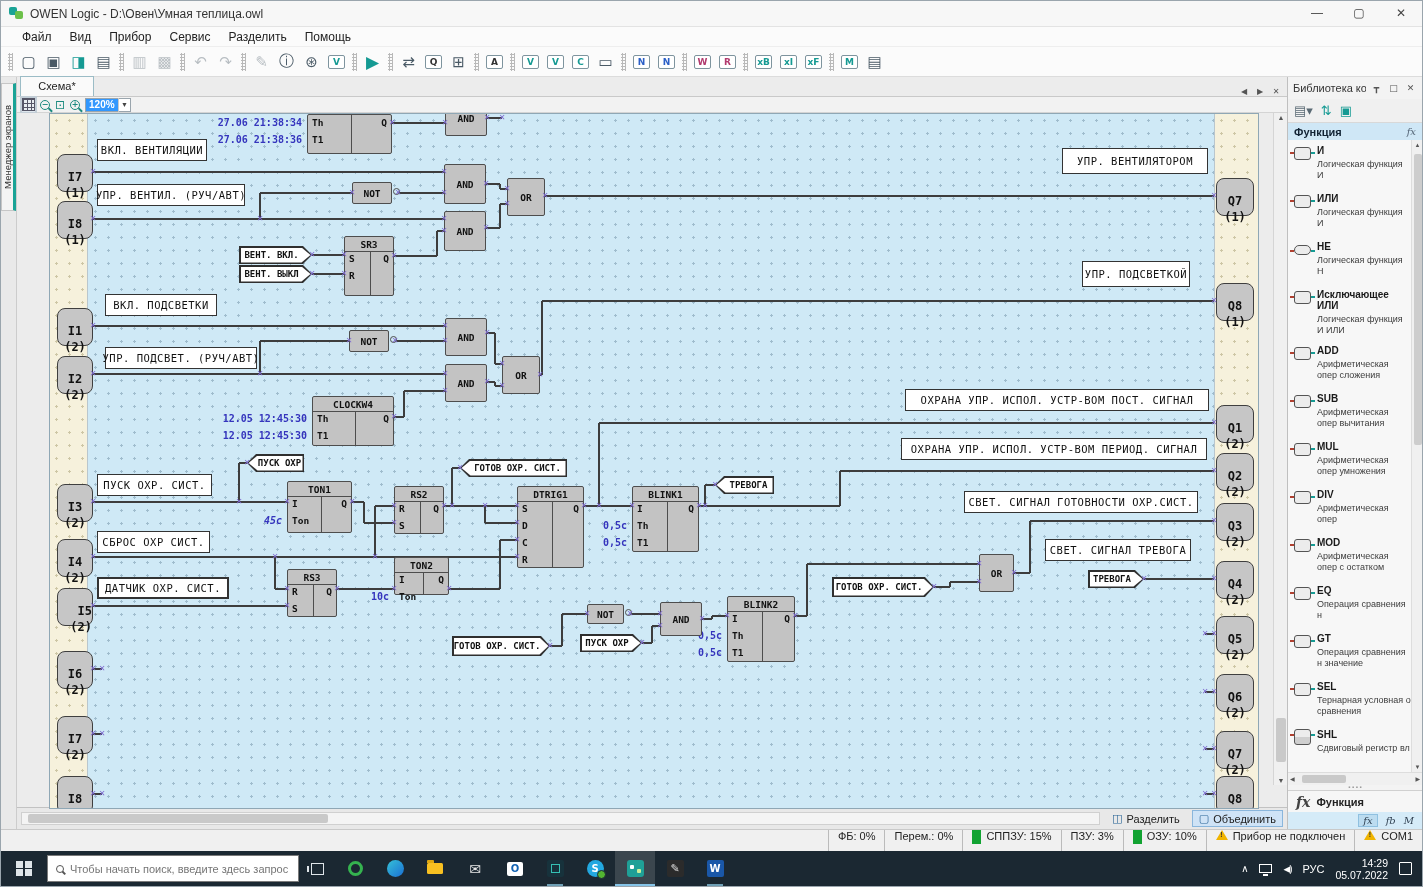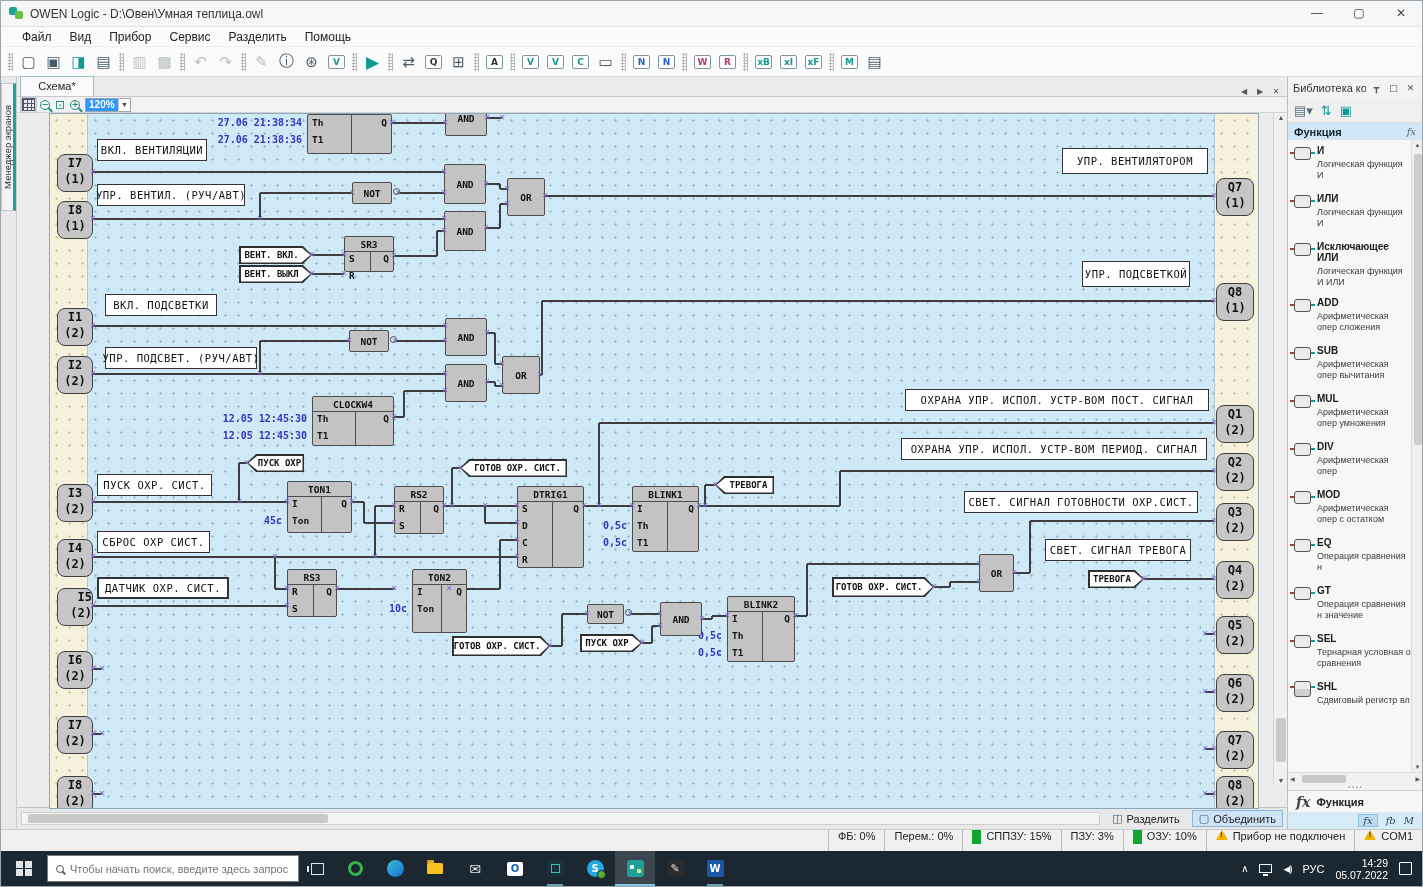--- a/index.html
+++ b/index.html
@@ -79,21 +79,21 @@
   .rail.left { left:0; width:38px; border-right:1px solid #b9c6cd; }
   .rail.right { left:1164px; width:46px; border-left:1px solid #b9c6cd; }
   .vscroll { position:absolute; right:0; top:0; bottom:22px; width:14px; background:#f0f0f0;
     border-left:1px solid #d5d5d5; }
   .vscroll .arr { position:absolute; left:0; width:14px; font-size:7px; color:#555; text-align:center; }
   .vscroll .thumb { position:absolute; left:2px; width:10px; background:#c9c9c9; border-radius:2px; }
   .canvas-left-gutter { position:absolute; left:0; top:0; width:32px; bottom:0; background:#ececec; }
 
   .ioport { position:absolute; width:36px; height:38px; background:#c6c6c6; border:1.6px solid #3f3f3f;
     border-radius:8px; text-align:center; font:bold 12px "DejaVu Sans Mono", monospace; color:#111;
-    padding-top:0; line-height:16px; z-index:5; }
+    padding-top:14px; line-height:16px; z-index:5; }
   .ioport.right { width:38px; }
 
   .clabel { position:absolute; height:22px; background:#fff; border:1px solid #333; z-index:4;
     font:10.5px "DejaVu Sans Mono", monospace; letter-spacing:.5px; color:#111;
     display:flex; align-items:center; justify-content:center; white-space:nowrap; }
   .clabel.bold { border-width:2px; }
 
   .pennant { position:absolute; z-index:4; }
   .pennant .shape { position:absolute; inset:0; background:#2f2f2f; }
   .pennant .inner { position:absolute; inset:1.5px; background:#fff; display:flex; align-items:center;
@@ -742,59 +742,59 @@
               <div class="inner">ТРЕВОГА</div>
             </div>
             <div class="fb" style="left: 257px; top: 0px; width: 85px; height: 40px;">
               <div class="divline" style="top: 0px;"></div>
               <span class="pin" style="top: 2px;">Th</span>
               <span class="val" style="top: 2px;">27.06 21:38:34</span>
               <span class="pin" style="top: 19px;">T1</span>
               <span class="val" style="top: 19px;">27.06 21:38:36</span>
               <span class="qout" style="top: 2px;">Q</span>
             </div>
-            <div class="fb" style="left: 294px; top: 122px; width: 50px; height: 36px;">
+            <div class="fb" style="left: 294px; top: 122px; width: 50px; height: 60px;">
               <div class="ttl">SR3</div>
               <div class="divline" style="top: 15px;"></div>
               <span class="pin" style="top: 16px;">S</span>
               <span class="pin" style="top: 33px;">R</span>
               <span class="qout" style="top: 16px;">Q</span>
             </div>
             <div class="fb" style="left: 262px; top: 282px; width: 82px; height: 50px;">
               <div class="ttl">CLOCKW4</div>
               <div class="divline" style="top: 15px;"></div>
               <span class="pin" style="top: 16px;">Th</span>
               <span class="val" style="top: 16px;">12.05 12:45:30</span>
               <span class="pin" style="top: 33px;">T1</span>
               <span class="val" style="top: 33px;">12.05 12:45:30</span>
               <span class="qout" style="top: 16px;">Q</span>
             </div>
             <div class="fb" style="left: 237px; top: 367px; width: 65px; height: 52px;">
               <div class="ttl">TON1</div>
               <div class="divline" style="top: 15px;"></div>
               <span class="pin" style="top: 16px;">I</span>
               <span class="pin" style="top: 33px;">Ton</span>
-              <span class="val" style="top: 33px;">45с</span>
+              <span class="val" style="top: 33px; font-style: italic;">45с</span>
               <span class="qout" style="top: 16px;">Q</span>
             </div>
             <div class="fb" style="left: 344px; top: 372px; width: 50px; height: 48px;">
               <div class="ttl">RS2</div>
               <div class="divline" style="top: 15px;"></div>
               <span class="pin" style="top: 16px;">R</span>
               <span class="pin" style="top: 33px;">S</span>
               <span class="qout" style="top: 16px;">Q</span>
             </div>
             <div class="fb" style="left: 237px; top: 455px; width: 50px; height: 48px;">
               <div class="ttl">RS3</div>
               <div class="divline" style="top: 15px;"></div>
               <span class="pin" style="top: 16px;">R</span>
               <span class="pin" style="top: 33px;">S</span>
               <span class="qout" style="top: 16px;">Q</span>
             </div>
-            <div class="fb" style="left: 344px; top: 455px; width: 55px; height: 64px; margin-left: 18px;">
+            <div class="fb" style="left: 344px; top: 443px; width: 55px; height: 38px;">
               <div class="ttl">TON2</div>
               <div class="divline" style="top: 15px;"></div>
               <span class="pin" style="top: 16px;">I</span>
               <span class="pin" style="top: 33px;">Ton</span>
               <span class="val" style="top: 33px;">10с</span>
               <span class="qout" style="top: 16px;">Q</span>
             </div>
             <div class="fb" style="left: 467px; top: 372px; width: 67px; height: 82px;">
               <div class="ttl">DTRIG1</div>
               <div class="divline" style="top: 15px;"></div>
@@ -884,20 +884,27 @@
               </div>
             </div>
             <div class="libitem">
               <span class="blkico "></span>
               <div>
                 <div class="nm">ИЛИ</div>
                 <div class="ds">Логическая функция И</div>
               </div>
             </div>
             <div class="libitem">
+              <span class="blkico pill"></span>
+              <div>
+                <div class="nm">НЕ</div>
+                <div class="ds">Логическая функция Н</div>
+              </div>
+            </div>
+            <div class="libitem">
               <span class="blkico "></span>
               <div>
                 <div class="nm">Исключающее ИЛИ</div>
                 <div class="ds">Логическая функция И ИЛИ</div>
               </div>
             </div>
             <div class="libitem">
               <span class="blkico "></span>
               <div>
                 <div class="nm">ADD</div>

